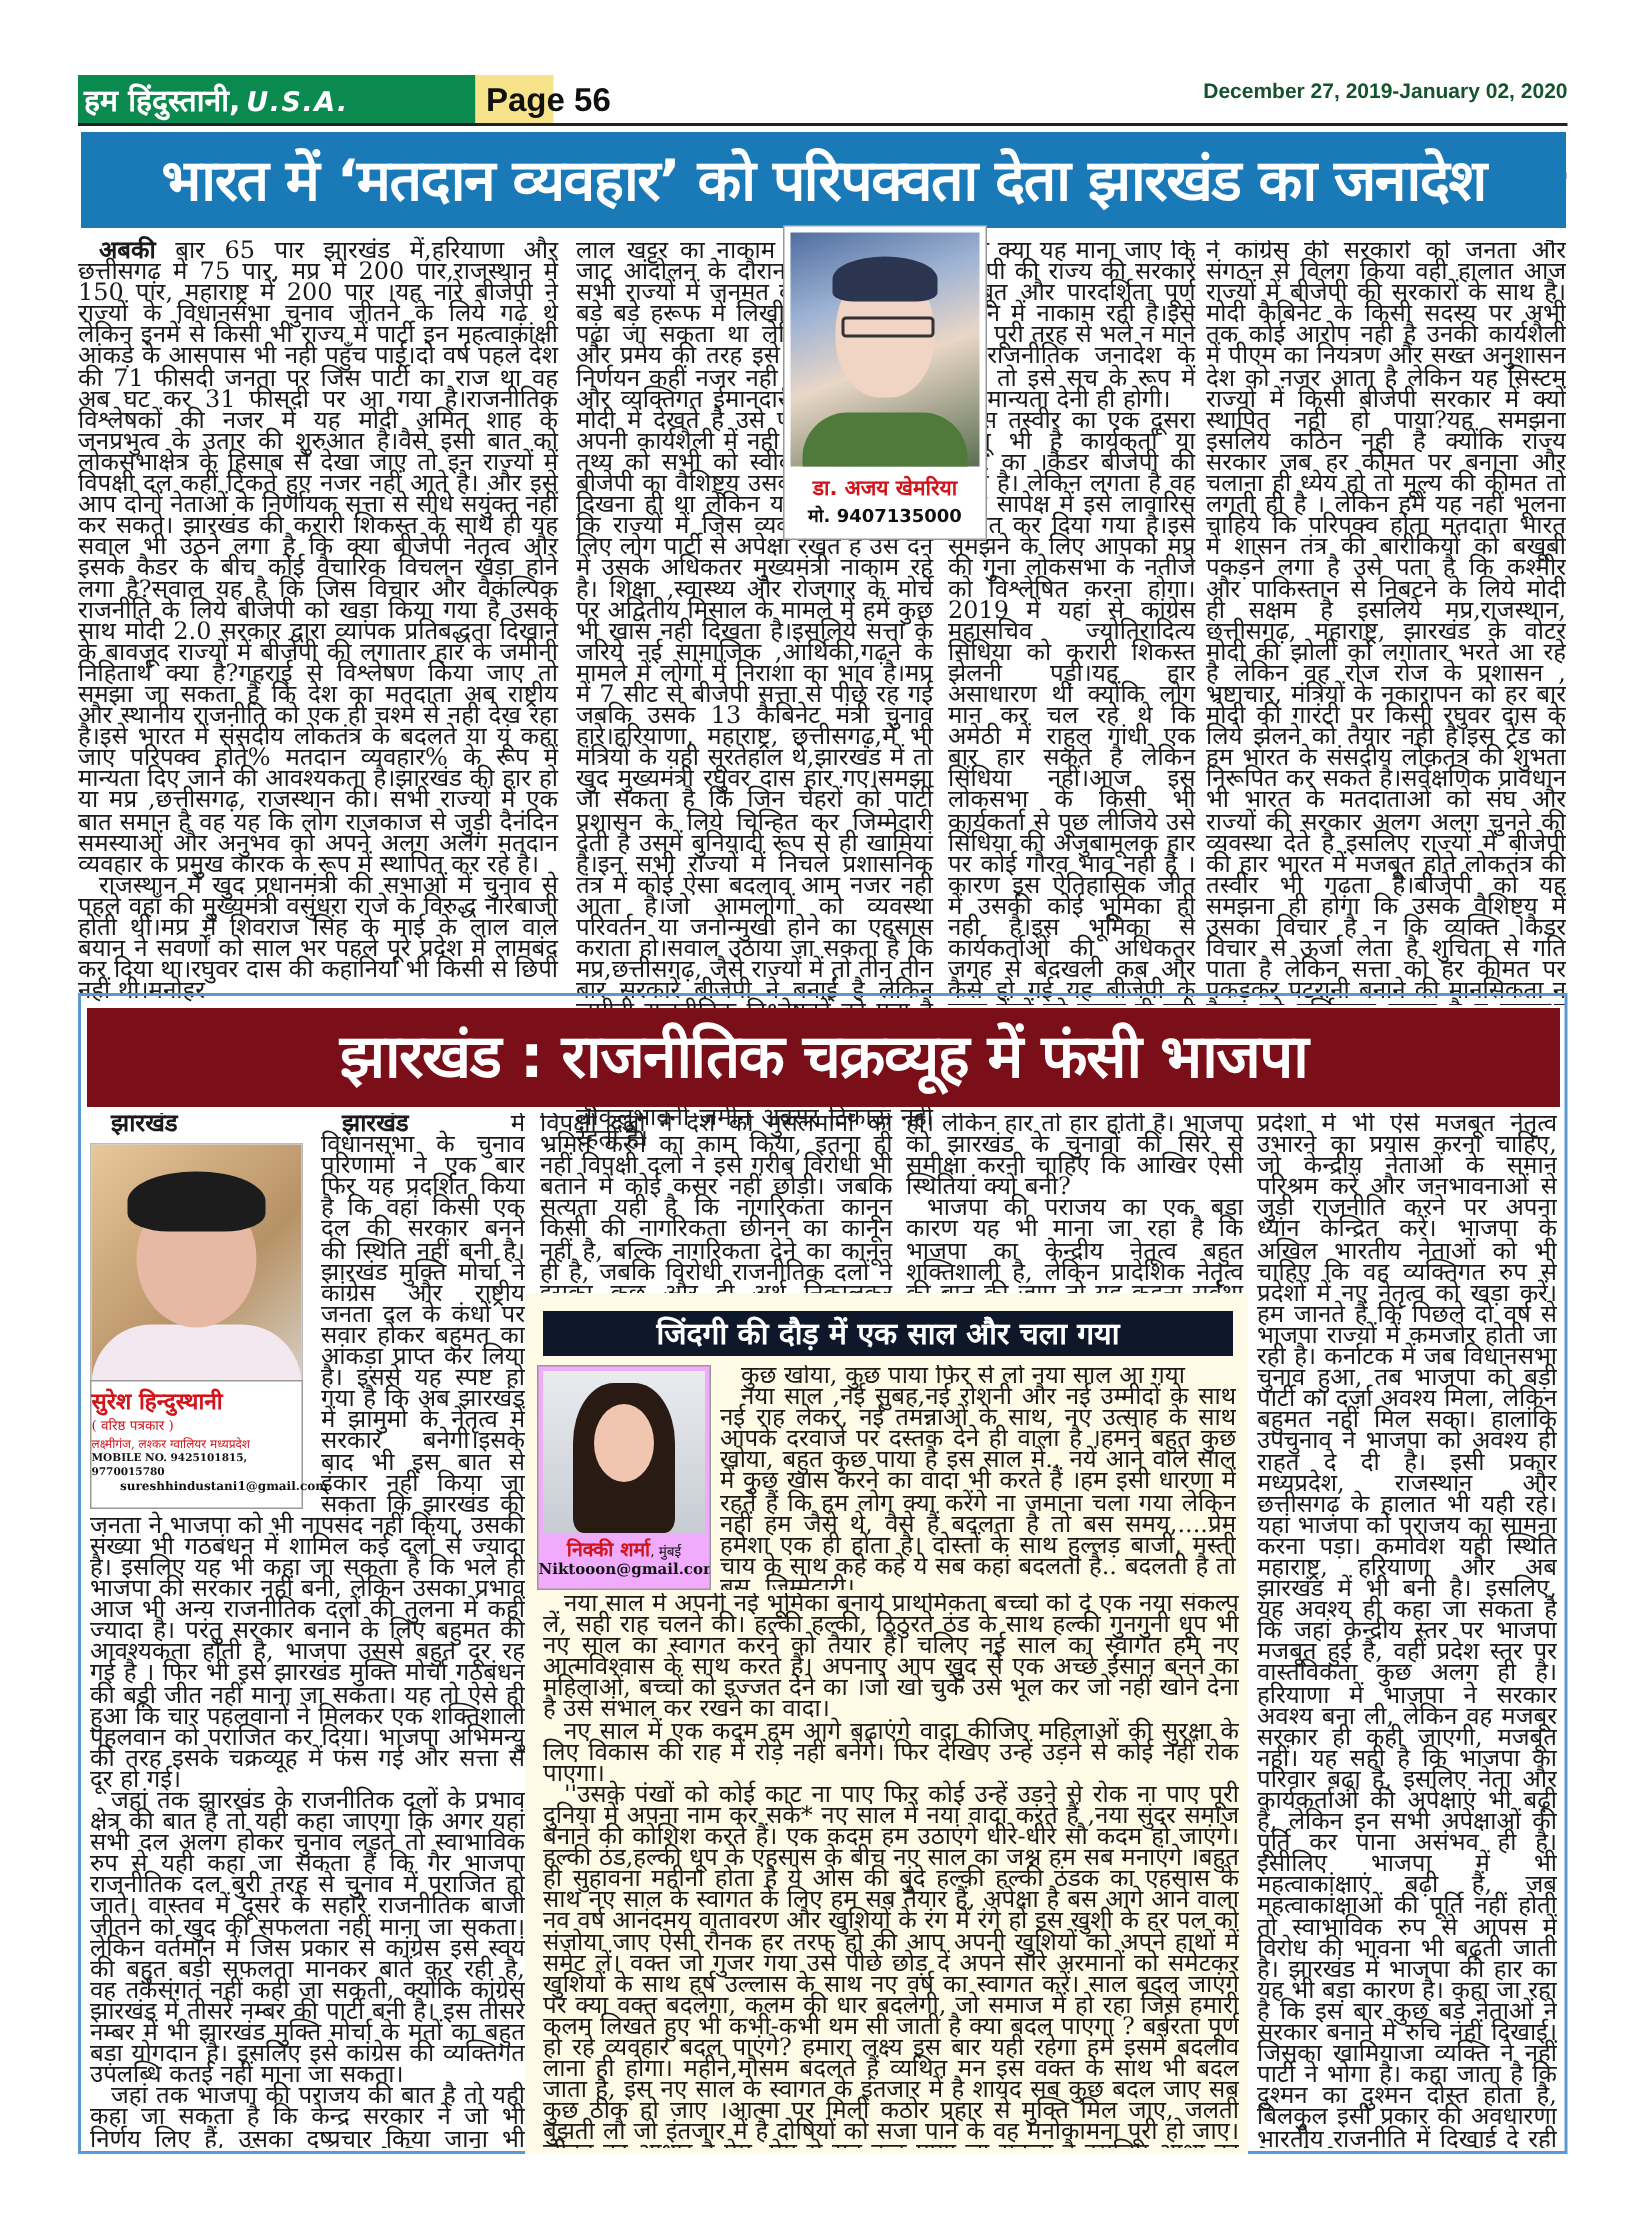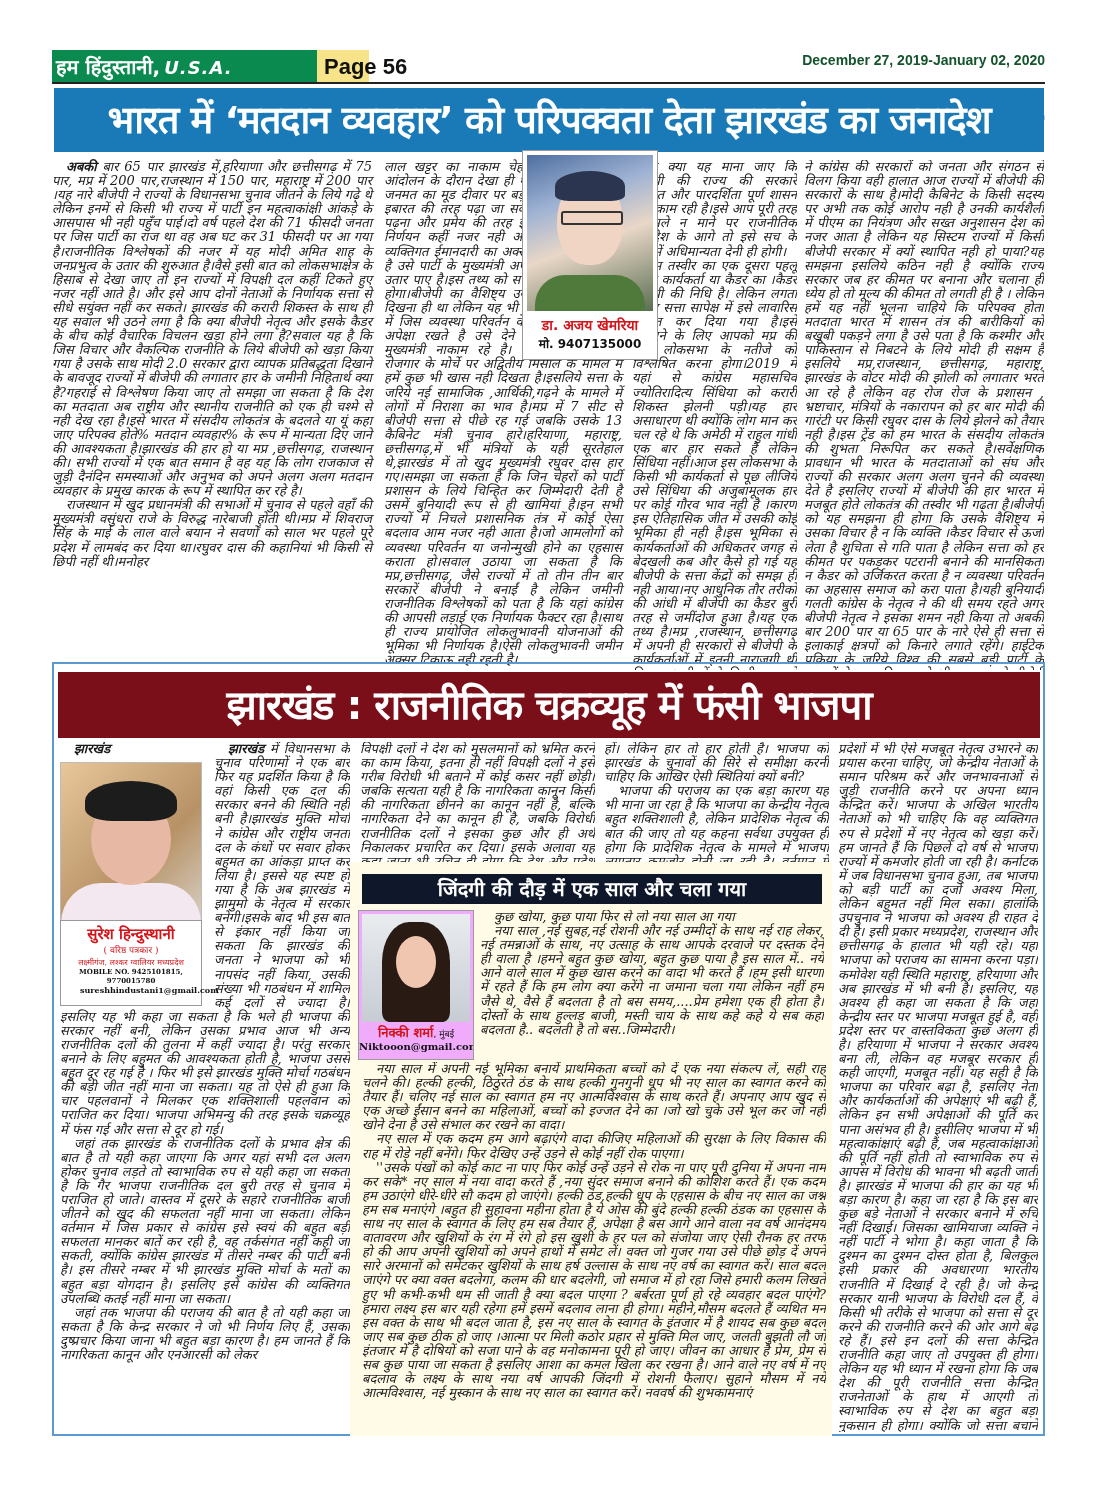--- a/index.html
+++ b/index.html
@@ -22,21 +22,21 @@
         font-weight:bold; font-size:14px; white-space:nowrap; }
   .mast-url { position:absolute; right:0; top:18px; color:#1c5aa6; font-family:Liberation Sans, sans-serif;
         font-weight:bold; font-size:11px; white-space:nowrap;margin-top:42px; }
   .mast-rule { position:absolute; left:0; top:32px; width:993px; height:2px; background:#222; }
 
   
   .hl1 { position:absolute; left:2px; top:38px; width:990px; height:64px; background:#1a7ab8; }
   .hl1-text { color:#fff; font-family:"DejaVu Sans", sans-serif; font-weight:bold; font-size:38px;
         line-height:64px; text-align:center; white-space:nowrap; letter-spacing:-1px; }
 
-  .cols { position:absolute; font-size:13px; line-height:14.1px; text-align:justify; color:#1a1a1a;font-style:italic; }
+  .cols { position:absolute; font-size:16px; line-height:14.1px; text-align:justify; color:#1a1a1a; }
   .cols p { margin:0 0 0 0; text-indent:14px; }
   .cols b { font-weight:bold; }
 
   
   .a1c1 { left:0; top:110px; width:320px; height:510px; }
   .a1c2 { left:332px; top:110px; width:238px; height:510px; }
   .a1c3 { left:580px; top:110px; width:165px; height:510px; }
   .a1c4 { left:752px; top:110px; width:240px; height:510px; overflow:hidden; }
 
   .photo1 { position:absolute; left:470px; top:100px; width:134px; height:208px; border:1px solid #999; background:#fff; }
@@ -59,21 +59,21 @@
 
   .a2c1 { left:8px; top:692px; width:290px; height:690px; }
   .a2c2 { left:308px; top:692px; width:235px; height:120px; }
   .a2c3 { left:552px; top:692px; width:225px; height:120px; }
   .a2c4 { left:786px; top:692px; width:200px; height:690px; }
 
   .photo2 { position:absolute; left:8px; top:712px; width:140px; height:160px; background:linear-gradient(135deg,#e8c79a,#b79266 60%,#d8d0c4); overflow:hidden; border:1px solid #bbb; }
   .face2 { position:absolute; left:30px; top:30px; width:80px; height:92px; border-radius:50%; background:#e7b9a4; }
   .hair2 { position:absolute; left:24px; top:18px; width:92px; height:40px; border-radius:50% 50% 30% 30%; background:#1c1c1c; }
   .shirt2 { position:absolute; left:0; top:120px; width:140px; height:40px; background:#f4e8f0; border-radius:40px 40px 0 0; }
-  .cap2 { position:absolute; left:8px; top:870px; width:140px; height:84px; border:1px solid #999; background:#fff; text-align:center; }
+  .cap2 { position:absolute; left:8px; top:870px; width:140px; height:84px; border:1px solid #999; background:#fff; }
   .cap2-name { color:#d2141b; font-weight:bold; font-family:"DejaVu Sans", sans-serif; font-size:15px; margin-top:2px; }
   .cap2-role { color:#d2141b; font-size:9px; }
   .cap2-addr { color:#d2141b; font-size:8px; }
   .cap2-mob { font-size:7px; font-weight:bold; }
   .cap2-mail { font-size:8px; font-weight:bold;margin-left:19px; }
 
   
   .inset { position:absolute; left:298px; top:812px; width:482px; height:574px; background:#fffbe6; }
   .inset-title { position:absolute; left:12px; top:12px; width:460px; height:30px; background:#0f172a; color:#fff;
         font-family:"DejaVu Sans", sans-serif; font-weight:bold; font-size:20px; line-height:30px; text-align:center; white-space:nowrap; }

